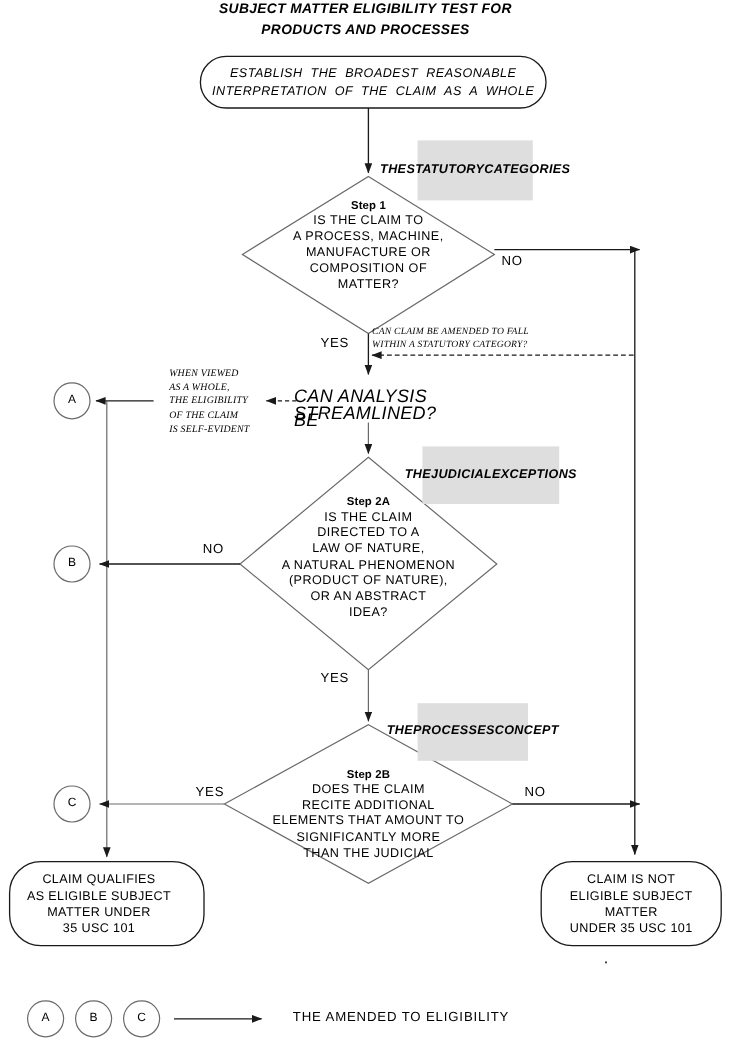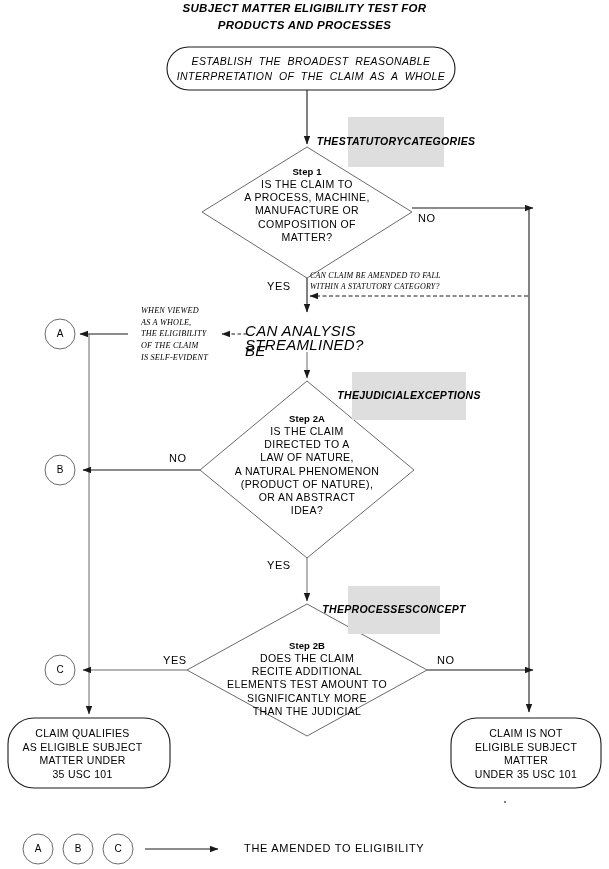--- a/index.html
+++ b/index.html
@@ -233,21 +233,21 @@
   <div class="gray-box" style="left:348px; top:586px; width:92px; height:48px;">
     <span>THE</span>
     <span>PROCESSES</span>
     <span>CONCEPT</span>
   </div>
 
   <div class="diamond-text" style="left:190px; top:640px; width:234px;">
     <div class="step-label">Step 2B</div>
     <div>DOES  THE  CLAIM</div>
     <div>RECITE  ADDITIONAL</div>
-    <div>ELEMENTS  TEST  AMOUNT  TO</div>
+    <div>ELEMENTS  THAT  AMOUNT  TO</div>
     <div>SIGNIFICANTLY MORE</div>
     <div>THAN  THE  JUDICIAL</div>
   </div>
 
   <div class="yesno" style="left:163px; top:654px;">YES</div>
   <div class="yesno" style="left:437px; top:654px;">NO</div>
 
   <div class="circle-letter" style="left:50px; top:328px; width:20px;">A</div>
   <div class="circle-letter" style="left:50px; top:464px; width:20px;">B</div>
   <div class="circle-letter" style="left:50px; top:664px; width:20px;">C</div>

